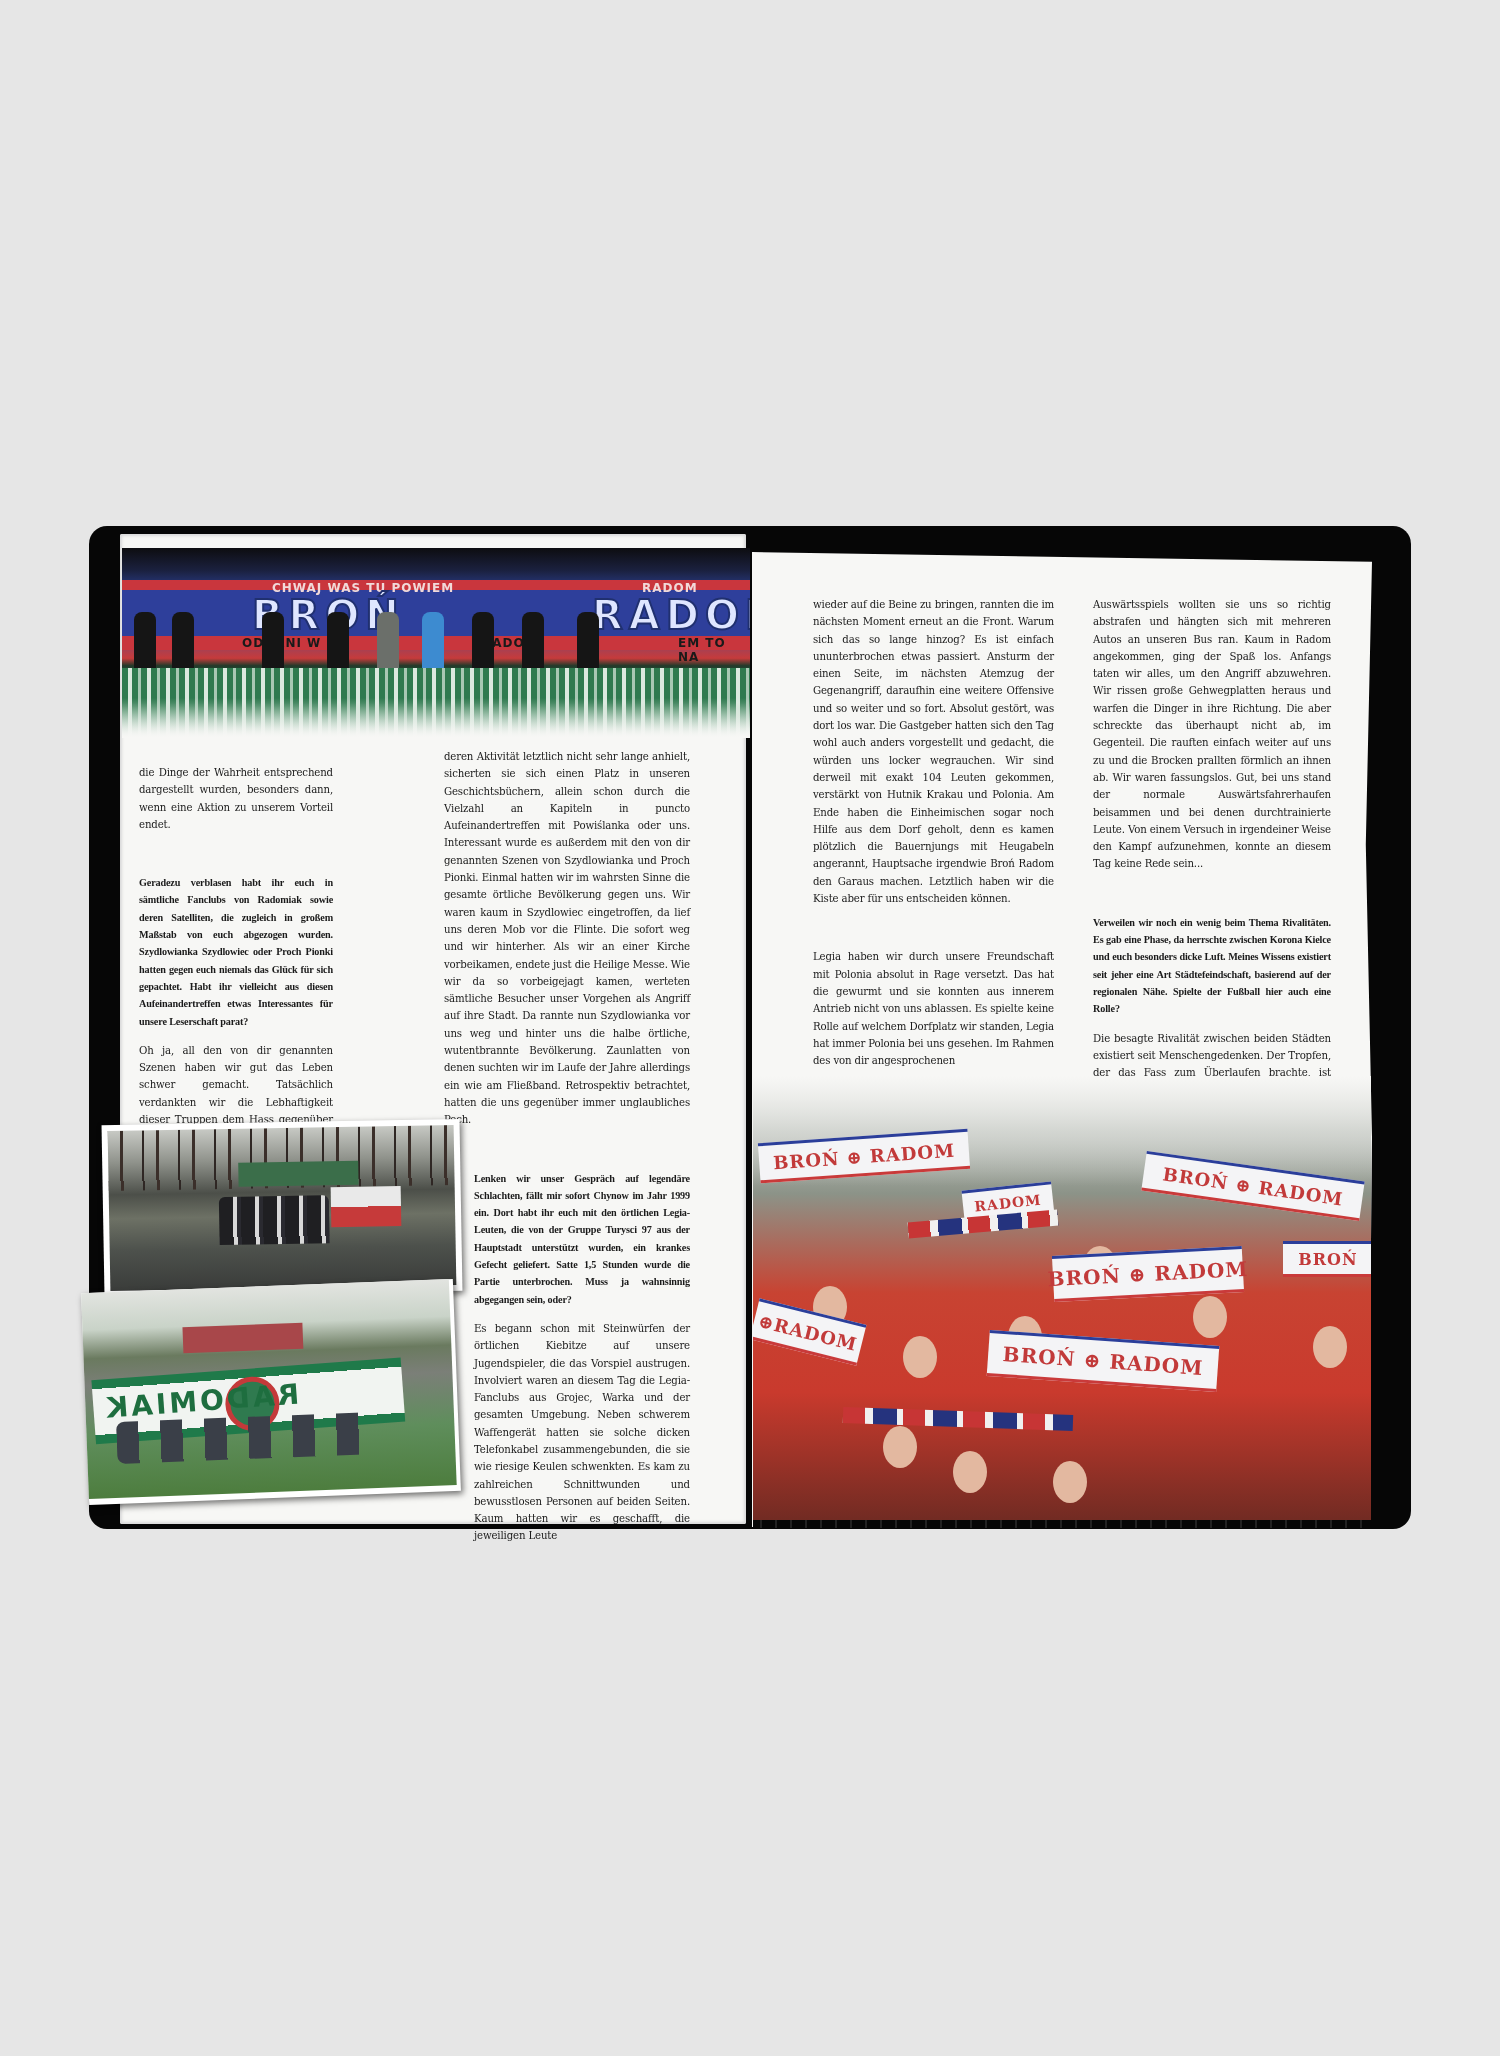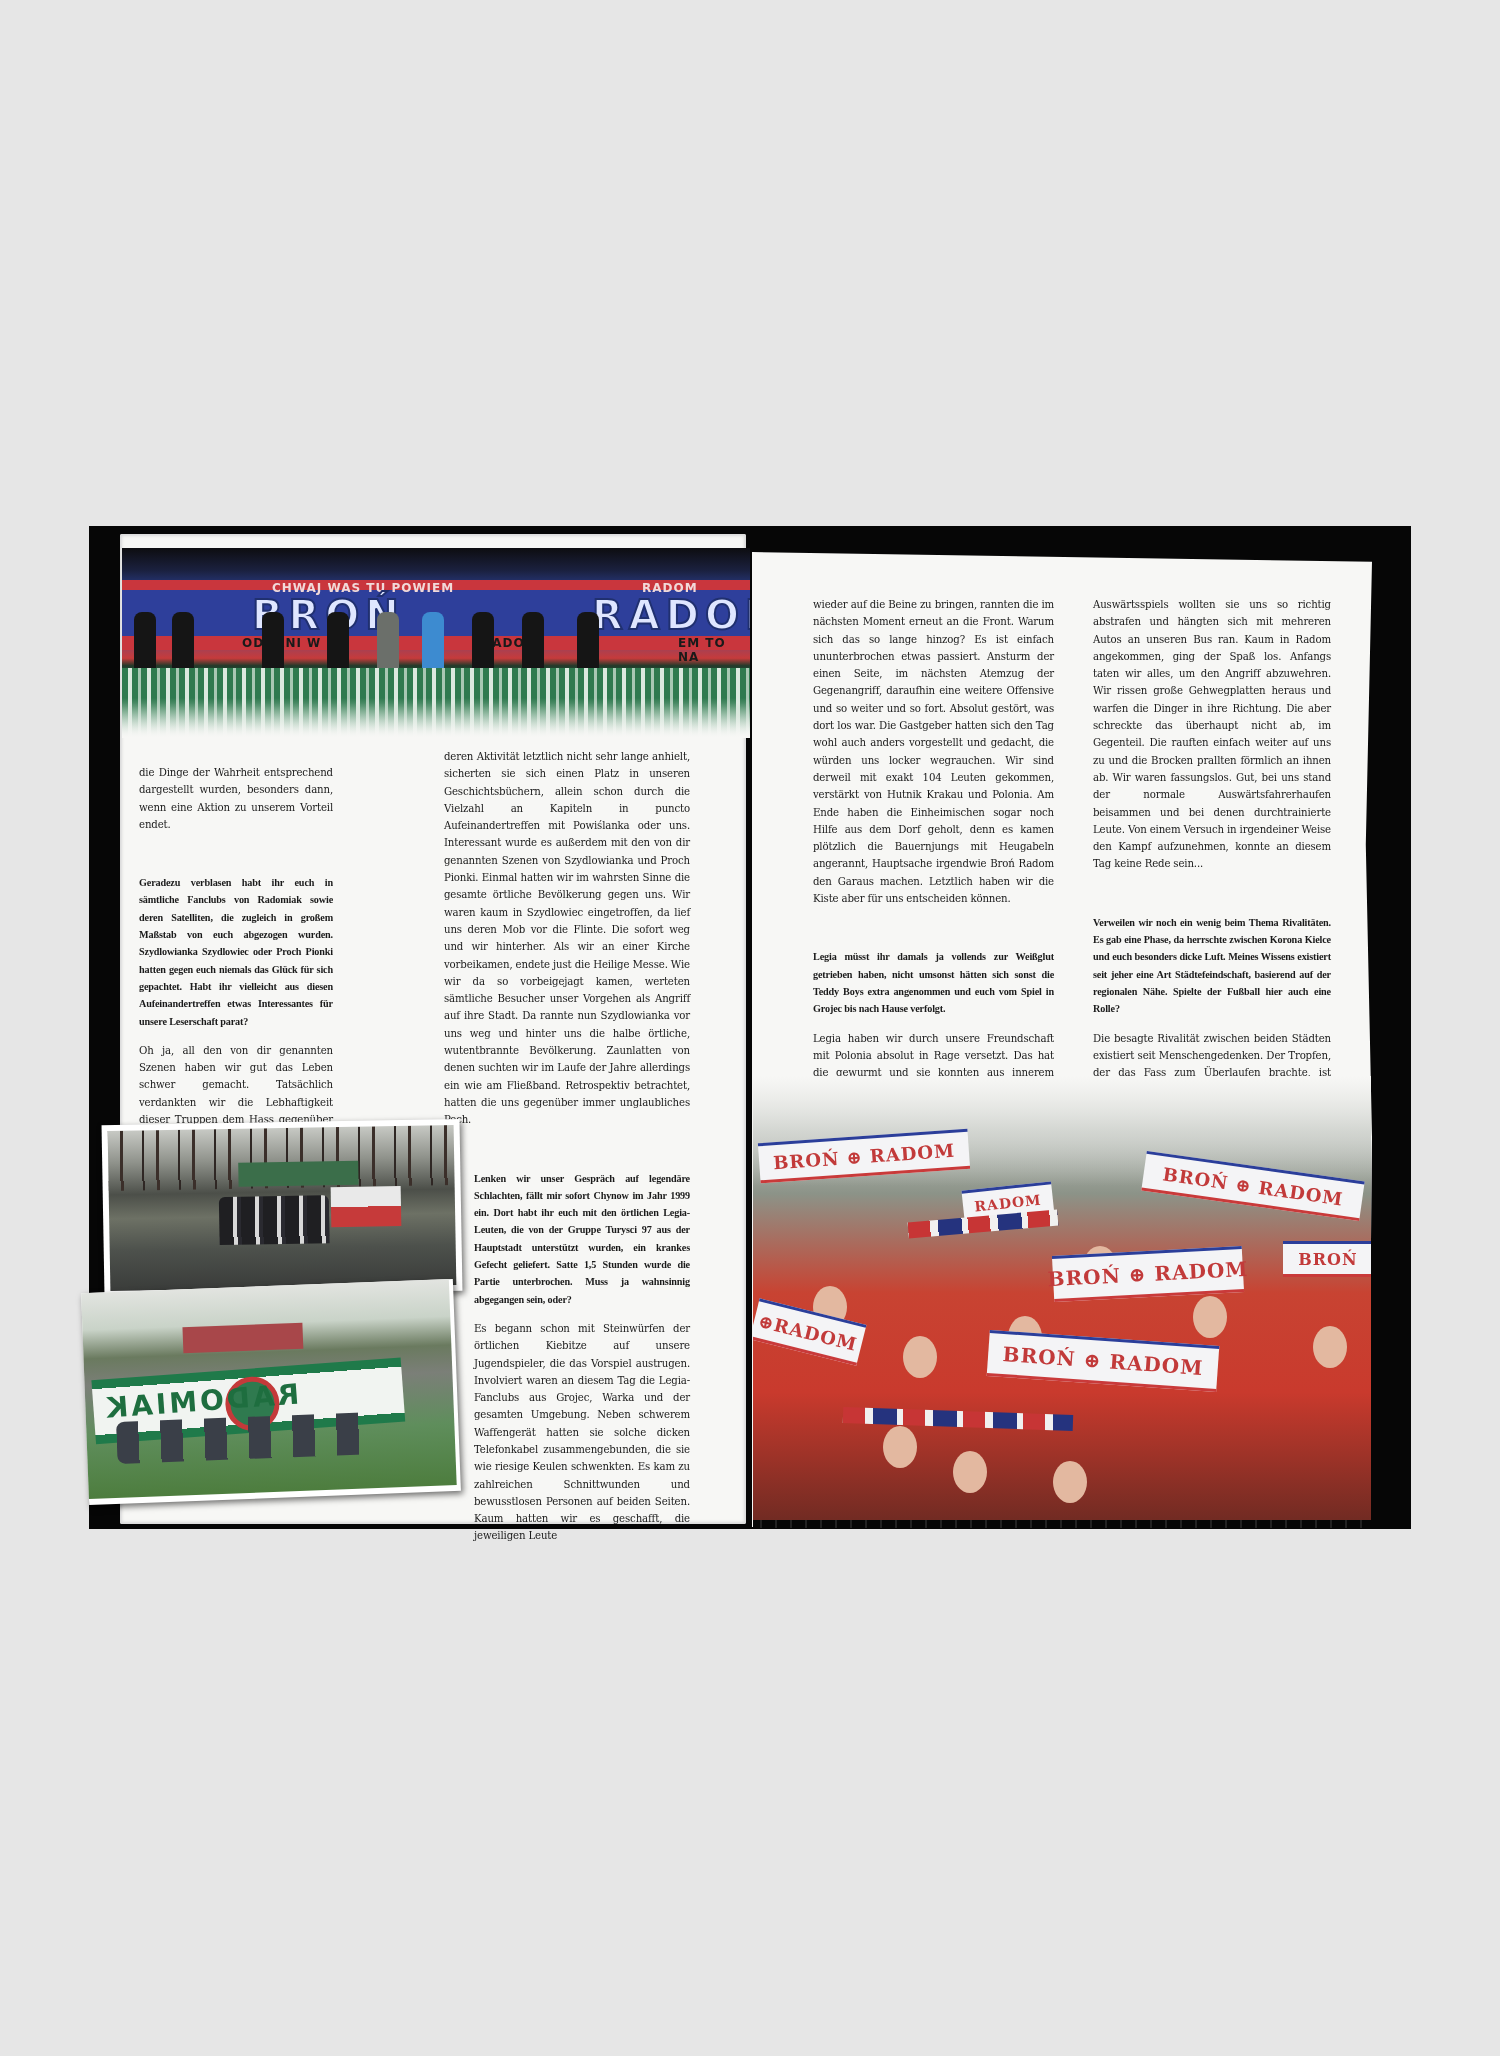--- a/index.html
+++ b/index.html
@@ -8,20 +8,21 @@
     background: #e6e6e6;
     position: relative;
     overflow: hidden;
     font-family: "DejaVu Serif", serif;
   }
   .spread {
     position: absolute;
     left: 89px; top: 526px;
     width: 1322px; height: 1003px;
     background: #060606;
+    border-radius: 18px;
   }
   
   .page-left-paper {
     position: absolute;
     left: 31px; top: 8px;
     width: 626px; height: 990px;
     background: #f7f7f5;
     border-radius: 2px;
     box-shadow: 0 0 3px 2px #d9d9d9 inset;
   }
@@ -222,21 +223,20 @@
       <span class="banner-text">RADOMIAK</span>
       <div class="sitters"></div>
     </div>
   </div>
 
   <div class="page-right-paper"></div>
 
   <div class="col" style="left:712px;top:58px;width:265px">
     <p>wieder auf die Beine zu bringen, rannten die im nächsten Moment erneut an die Front. Warum sich das so lange hinzog? Es ist einfach ununterbrochen etwas passiert. Ansturm der einen Seite, im nächsten Atemzug der Gegenangriff, daraufhin eine weitere Offensive und so weiter und so fort. Absolut gestört, was dort los war. Die Gastgeber hatten sich den Tag wohl auch anders vorgestellt und gedacht, die würden uns locker wegrauchen. Wir sind derweil mit exakt 104 Leuten gekommen, verstärkt von Hutnik Krakau und Polonia. Am Ende haben die Einheimischen sogar noch Hilfe aus dem Dorf geholt, denn es kamen plötzlich die Bauernjungs mit Heugabeln angerannt, Hauptsache irgendwie Broń Radom den Garaus machen. Letztlich haben wir die Kiste aber für uns entscheiden können.</p>
     <div class="gap"></div>
-    <p class="q">Legia müsst ihr damals ja vollends zur Weißglut getrieben haben, nicht umsonst hätten sich sonst die Teddy Boys extra angenommen und euch vom Spiel in Grojec bis nach Hause verfolgt.</p>
     <p>Legia haben wir durch unsere Freundschaft mit Polonia absolut in Rage versetzt. Das hat die gewurmt und sie konnten aus innerem Antrieb nicht von uns ablassen. Es spielte keine Rolle auf welchem Dorfplatz wir standen, Legia hat immer Polonia bei uns gesehen. Im Rahmen des von dir angesprochenen</p>
   </div>
 
   <div class="col" style="left:992px;top:58px;width:262px">
     <p>Auswärtsspiels wollten sie uns so richtig abstrafen und hängten sich mit mehreren Autos an unseren Bus ran. Kaum in Radom angekommen, ging der Spaß los. Anfangs taten wir alles, um den Angriff abzuwehren. Wir rissen große Gehwegplatten heraus und warfen die Dinger in ihre Richtung. Die aber schreckte das überhaupt nicht ab, im Gegenteil. Die rauften einfach weiter auf uns zu und die Brocken prallten förmlich an ihnen ab. Wir waren fassungslos. Gut, bei uns stand der normale Auswärtsfahrerhaufen beisammen und bei denen durchtrainierte Leute. Von einem Versuch in irgendeiner Weise den Kampf aufzunehmen, konnte an diesem Tag keine Rede sein...</p>
     <div class="gap"></div>
     <p class="q">Verweilen wir noch ein wenig beim Thema Rivalitäten. Es gab eine Phase, da herrschte zwischen Korona Kielce und euch besonders dicke Luft. Meines Wissens existiert seit jeher eine Art Städtefeindschaft, basierend auf der regionalen Nähe. Spielte der Fußball hier auch eine Rolle?</p>
     <p>Die besagte Rivalität zwischen beiden Städten existiert seit Menschengedenken. Der Tropfen, der das Fass zum Überlaufen brachte, ist politisch bedingt und datierte aus dem Jahr 1976. Massive Streiks durchzogen das gesamte Land und mit ihnen harte Schlachten gegen die Miliz. Obwohl es in</p>
   </div>
 

